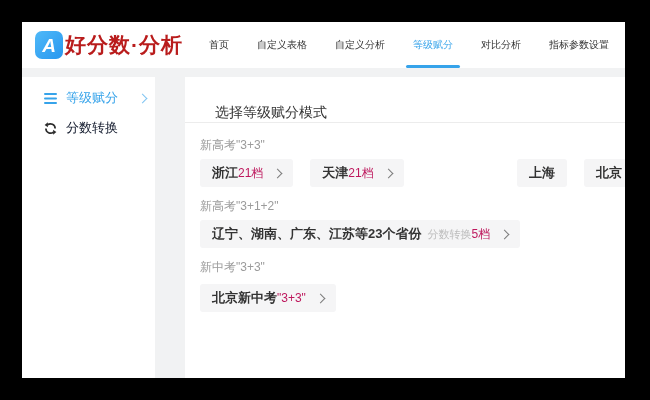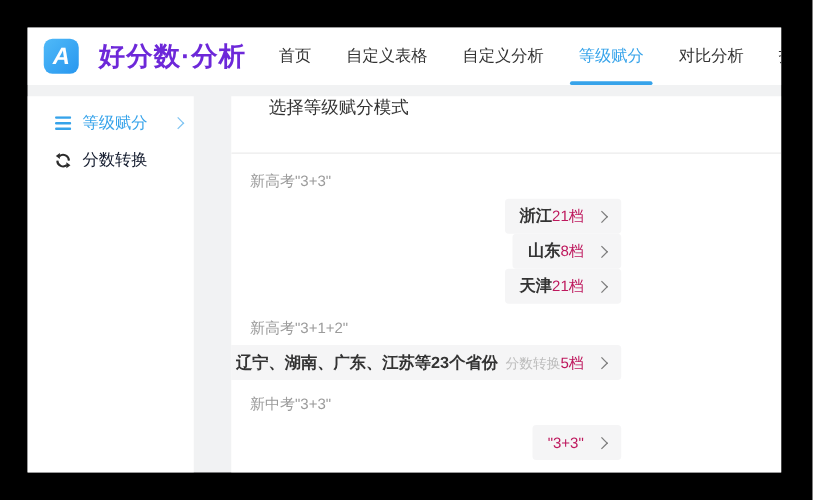--- a/index.html
+++ b/index.html
@@ -18,26 +18,26 @@
     padding-left:13px;position:relative;box-sizing:border-box;
   }
   .logo{
     width:28px;height:28px;border-radius:7px;flex:0 0 auto;
     background:linear-gradient(135deg,#4fb9f8,#2897ef);
     color:#fff;font-weight:bold;font-style:italic;
     display:flex;align-items:center;justify-content:center;
     font-size:19px;line-height:1;
   }
   .brand{
-    font-size:21px;font-weight:bold;color:#6d28d9;
-    margin-left:16px;letter-spacing:1px;white-space:nowrap;
+    font-size:21px;font-weight:bold;color:#b91c1c;
+    margin-left:2px;letter-spacing:1px;white-space:nowrap;
   }
   .nav{display:flex;margin-left:26px;gap:28px;height:100%;align-items:stretch;}
   .nav-item{
-    font-size:13px;color:#333;position:relative;display:flex;
+    font-size:10px;color:#333;position:relative;display:flex;
     align-items:center;cursor:pointer;white-space:nowrap;
   }
   .nav-item.active{color:#36a3ea;}
   .tab-underline{
     position:absolute;left:-7px;right:-7px;bottom:0;height:3px;
     background:#36a3ea;border-radius:2px;
   }
   
   .sidebar{
     position:absolute;left:0;top:55px;width:133px;height:301px;
@@ -55,26 +55,26 @@
     transform:rotate(45deg);flex:0 0 auto;
   }
   .side-item .chev{border-color:#7fc4f2;}
   
   .content{
     position:absolute;left:163px;top:55px;right:0;bottom:0;
     background:#fff;overflow:hidden;
   }
   .content-head{
     height:45px;border-bottom:1px solid #ececec;display:flex;
-    align-items:flex-start;padding-left:30px;font-size:14px;color:#333;
+    align-items:flex-end;padding-left:30px;font-size:14px;color:#333;
   }
   .groups{padding-left:15px;}
   .group-label{margin-top:15px;font-size:12px;color:#9b9b9b;line-height:14px;}
   .cols{display:flex;margin-top:7px;}
-  .col{display:flex;flex-direction:column;gap:0;width:297px;flex:0 0 auto;align-items:flex-end;}
+  .col{display:flex;flex-direction:row;gap:17px;width:297px;flex:0 0 auto;align-items:flex-end;}
   .col + .col{margin-left:20px;}
   .mode-row{
     height:28px;background:#f5f5f6;border-radius:3px;display:flex;
     align-items:center;padding:0 12px;box-sizing:border-box;cursor:pointer;
   }
   .row-name{font-size:13px;font-weight:bold;color:#333;white-space:nowrap;}
   .row-extra{font-size:11px;color:#bcbcbc;margin-left:6px;white-space:nowrap;}
   .row-value{margin-left:auto;font-size:12px;color:#be185d;white-space:nowrap;}
   .mode-row .chev{margin-left:11px;border-color:#7c7c7c;}
   .g2-tweak{margin-top:12px;}
@@ -150,25 +150,20 @@
 
       <div class="group-label">新高考"3+3"</div>
       <div class="cols">
         <div class="col">
           <div class="mode-row">
             <span class="row-name">浙江</span>
             <span class="row-value">21档</span>
             <span class="chev"></span>
           </div>
           <div class="mode-row">
-            <span class="row-name">山东</span>
-            <span class="row-value">8档</span>
-            <span class="chev"></span>
-          </div>
-          <div class="mode-row">
             <span class="row-name">天津</span>
             <span class="row-value">21档</span>
             <span class="chev"></span>
           </div>
         </div>
         <div class="col">
           <div class="mode-row">
             <span class="row-name">上海</span>
           </div>
           <div class="mode-row">
@@ -186,20 +181,21 @@
             <span class="row-value">5档</span>
             <span class="chev"></span>
           </div>
         </div>
       </div>
 
       <div class="group-label g2-tweak">新中考"3+3"</div>
       <div class="cols g3-tweak">
         <div class="col">
           <div class="mode-row">
+            <span class="row-name">北京新中考</span>
             <span class="row-value">"3+3"</span>
             <span class="chev"></span>
           </div>
         </div>
       </div>
 
     </div>
   </div>
 
 </div>

